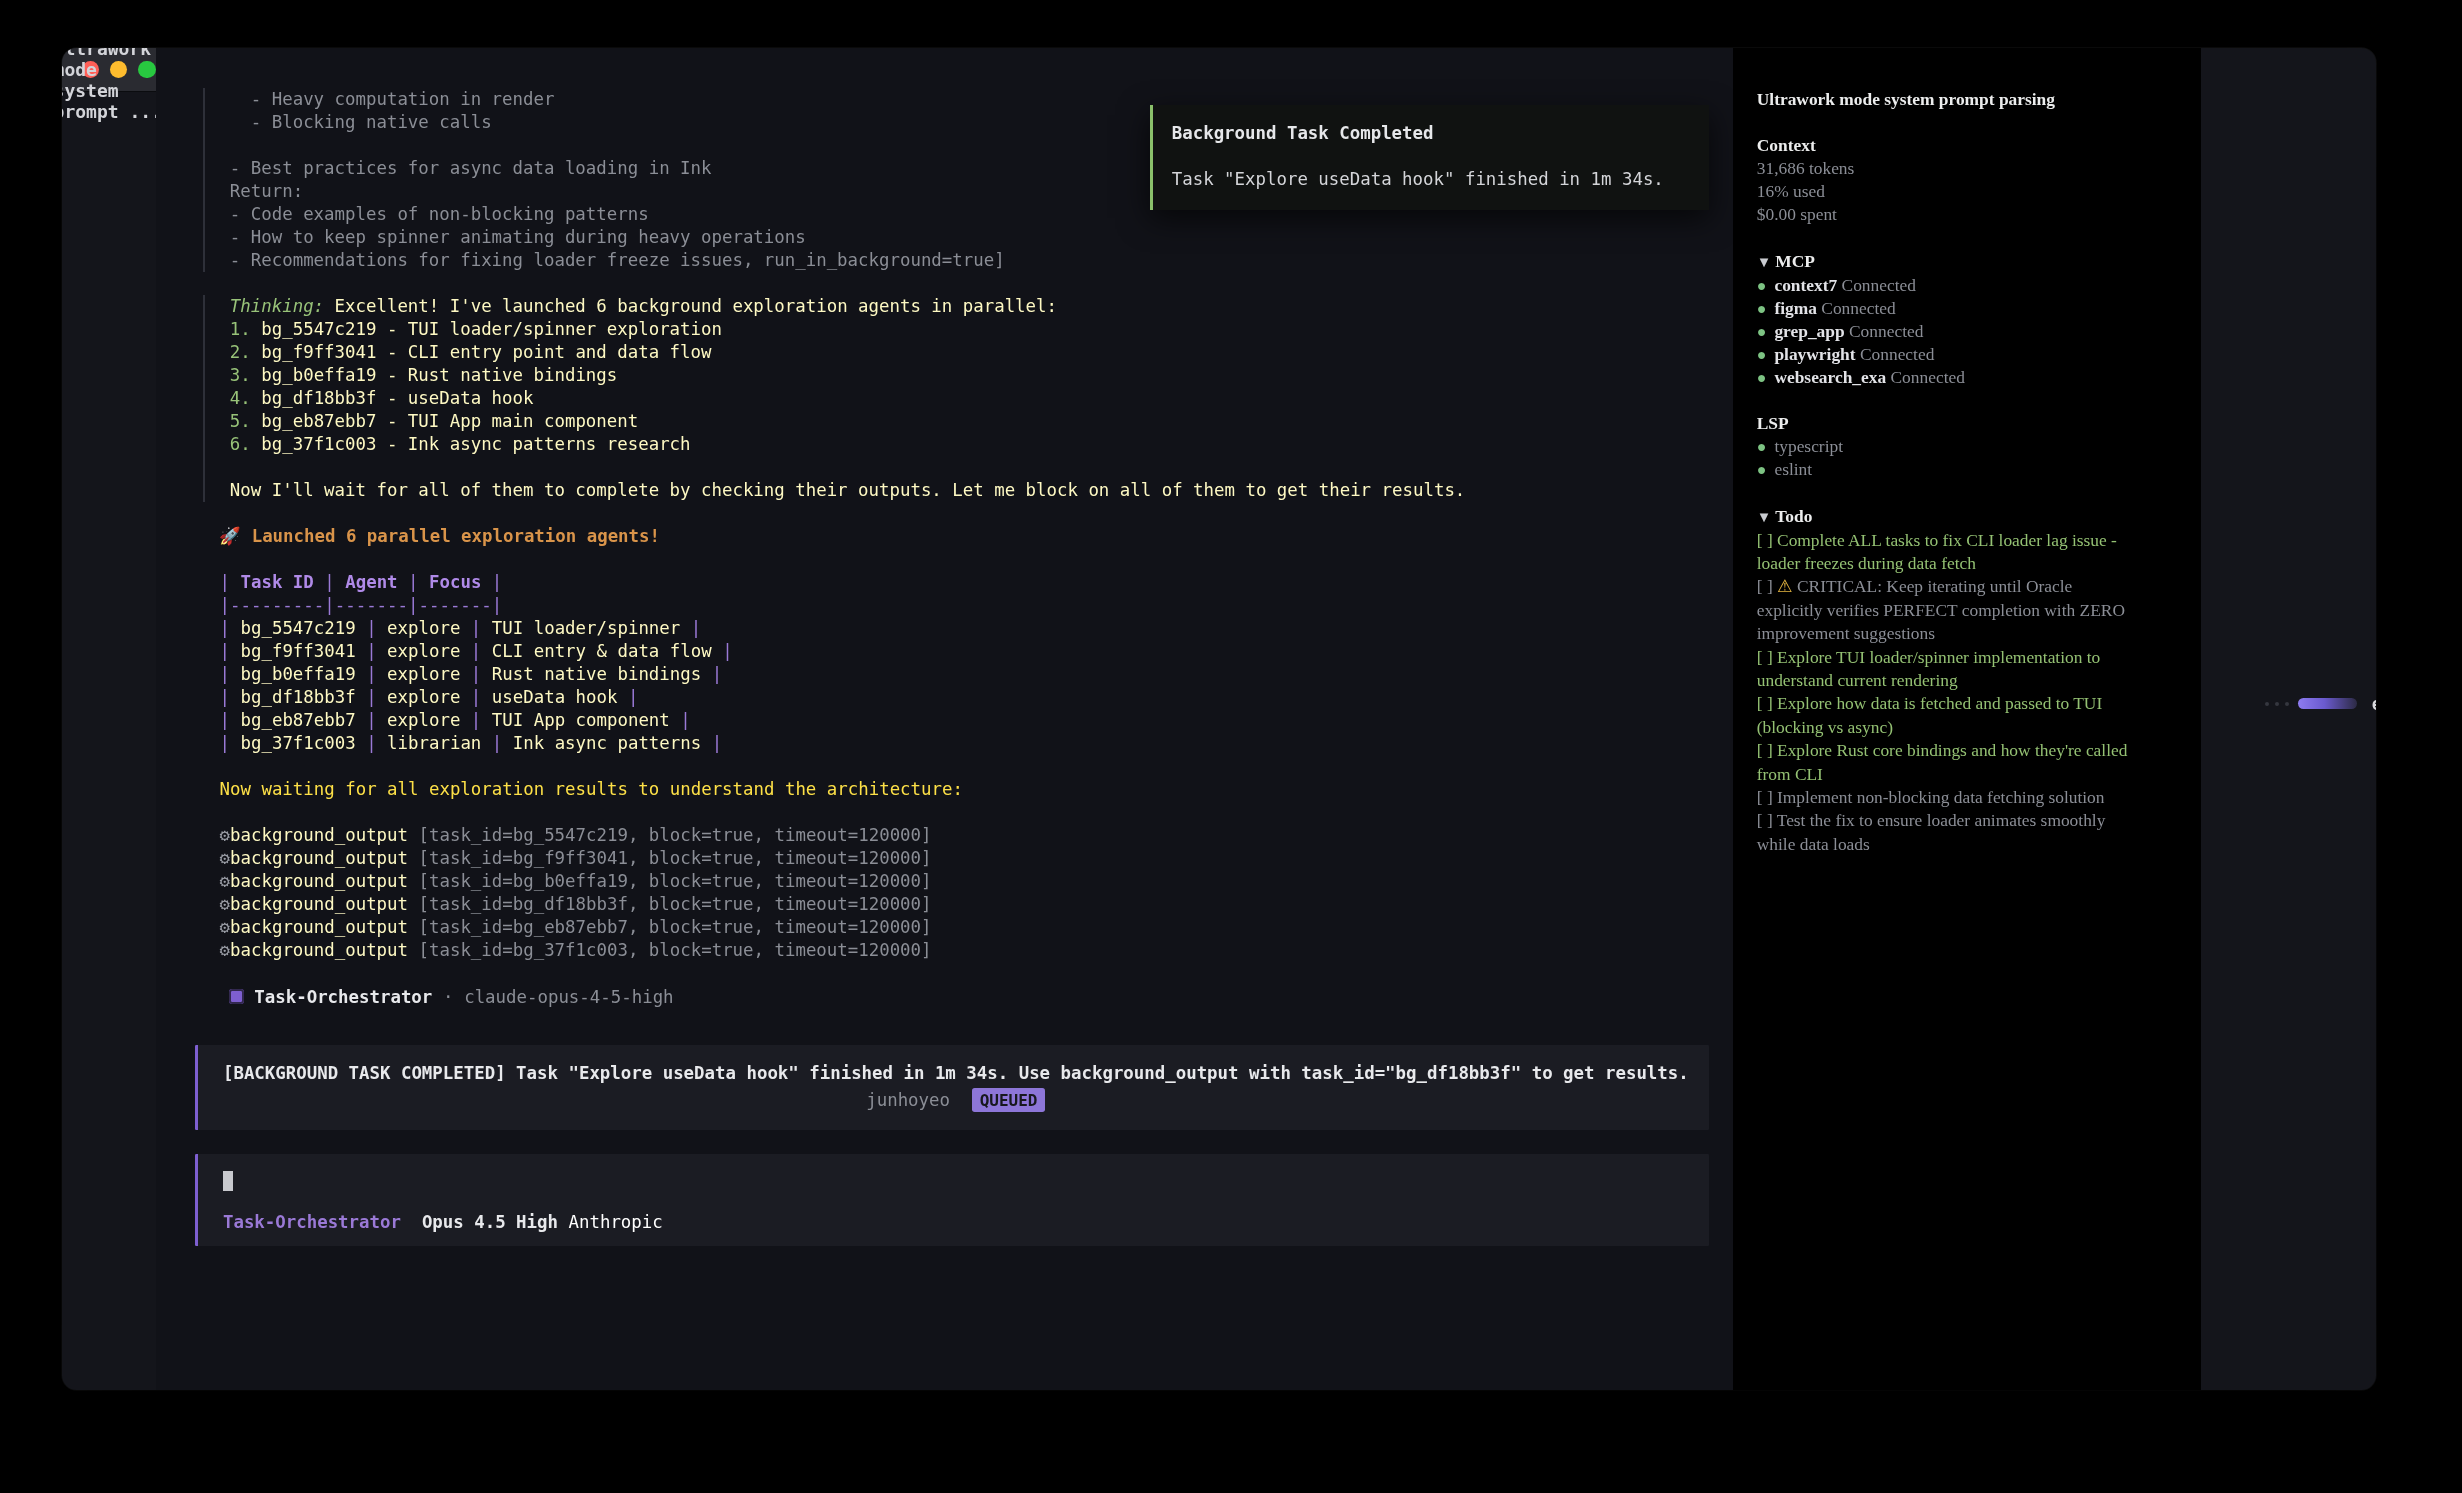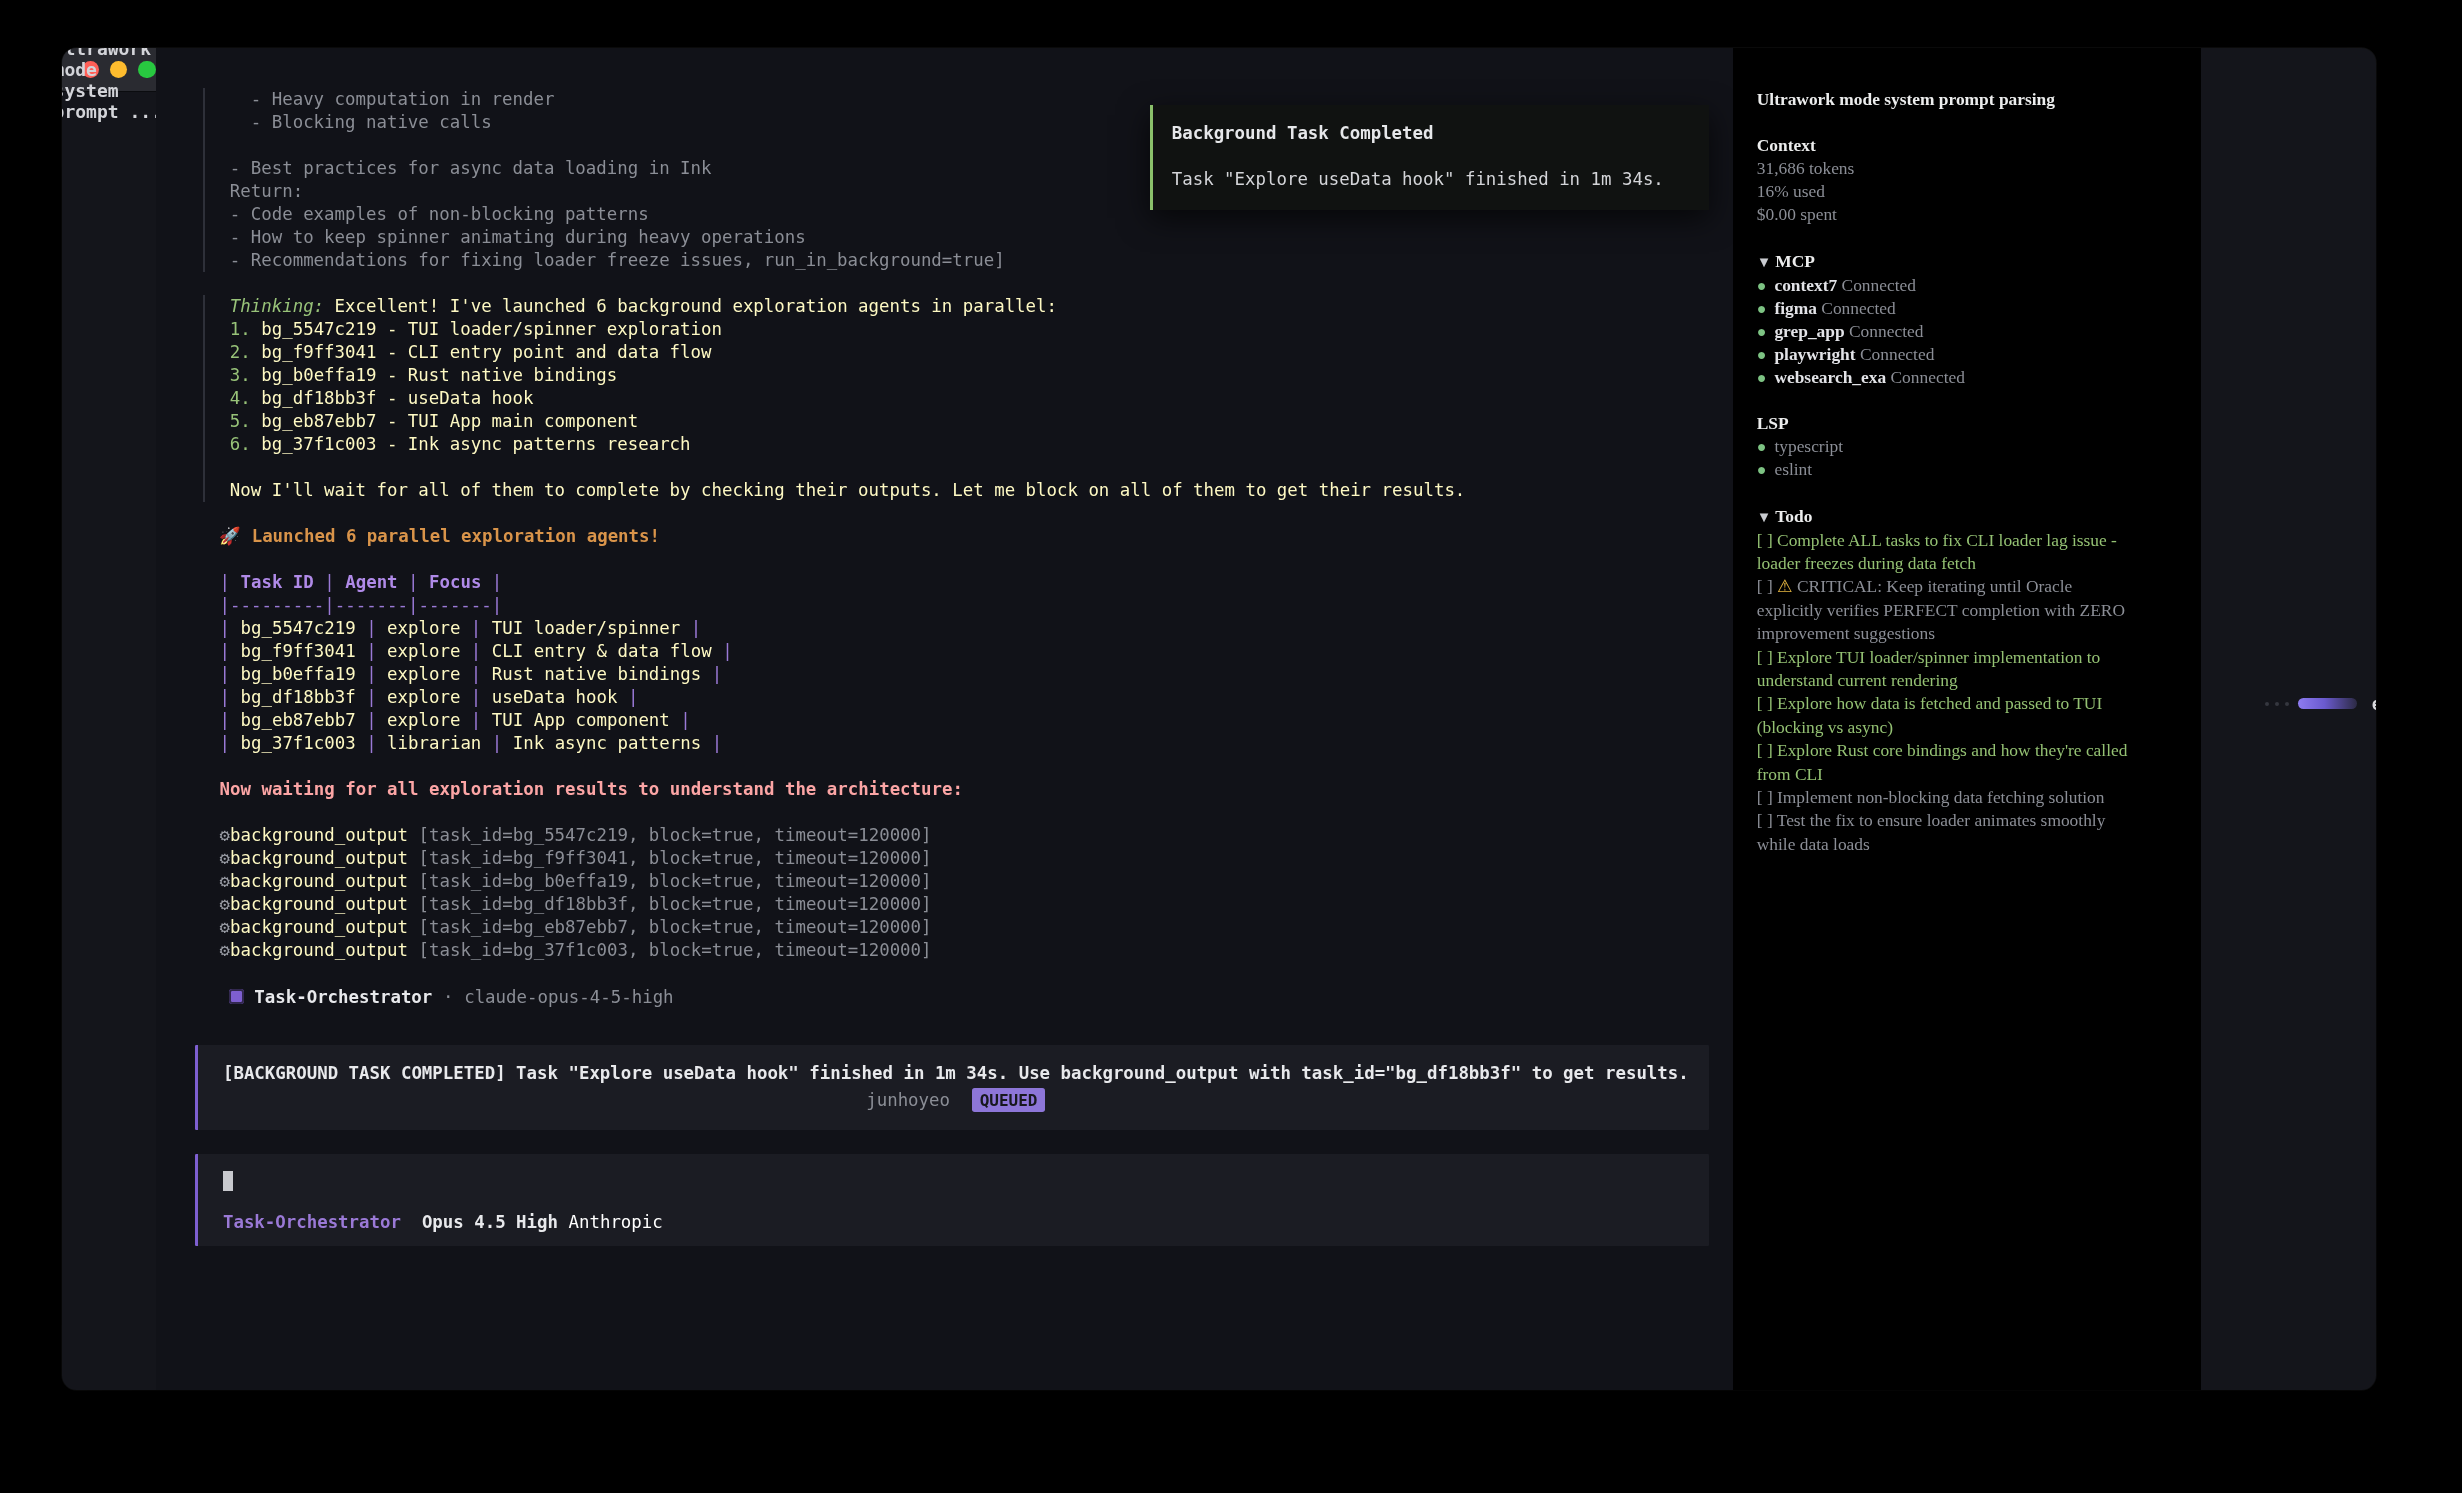--- a/index.html
+++ b/index.html
@@ -30,21 +30,21 @@
   .gap { height:23px; }
   .block.bordered { border-left:2px solid #2e3039; padding-left:25px; margin-left:-16.7px; }
 
   .seg.d { color:#fef9c3; }
   .seg.g { color:#8b8e96; }
   .seg.G { color:#98c379; }
   .seg.Gi { color:#98c379; font-style:italic; }
   .seg.p { color:#9a79d6; }
   .seg.pb { color:#b08ae8; font-weight:bold; }
   .seg.y { color:#d9944a; font-weight:bold; }
-  .seg.b { color:#fca5a5; font-weight:bold; }
+  .seg.b { color:#fde047; font-weight:normal; }
   .seg.gear { color:#9a9da5; }
 
   
   .agent-line { display:flex; align-items:center; gap:10.7px; margin-left:9.4px; height:23px; margin-top:0; }
   .agent-sq { width:14.7px; height:14.7px; border-radius:3.3px; background:#7e5fd0; box-shadow:inset 0 0 0 2px #32284e; }
   .agent-name { color:#e8e9ec; font-weight:bold; }
   .agent-sep { color:#8b8e96; }
   .agent-model { color:#8b8e96; }
 
   

